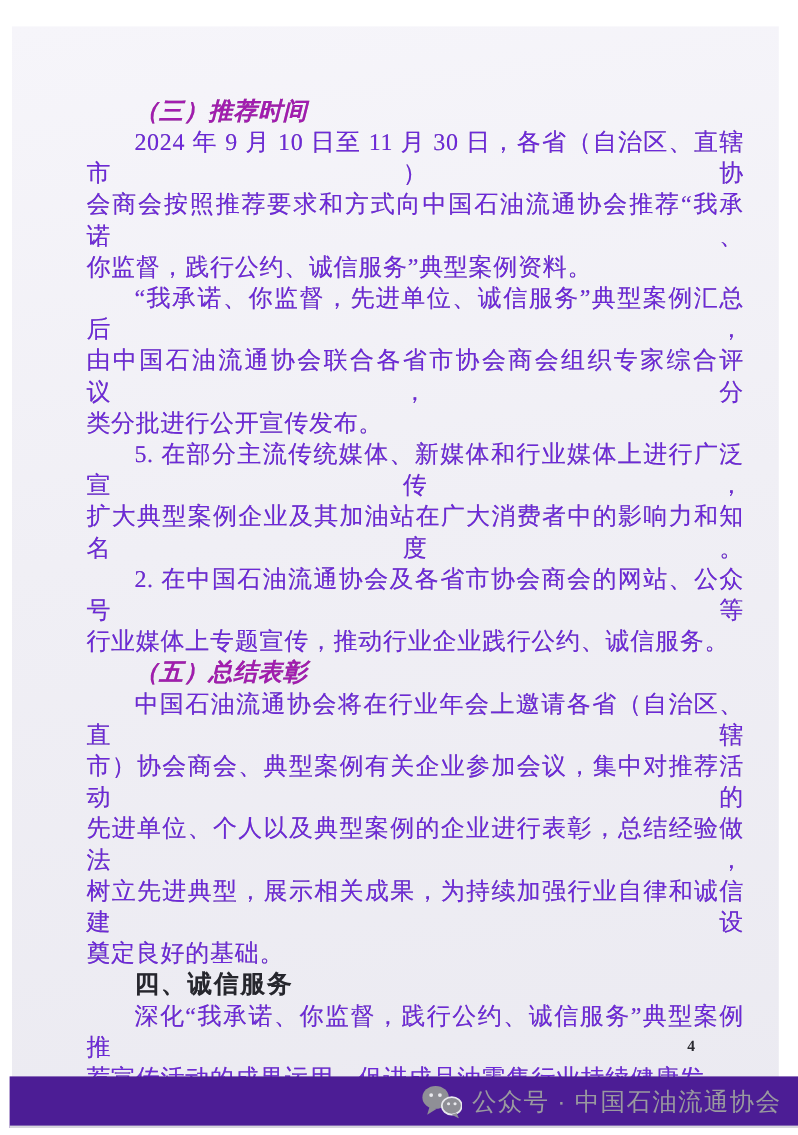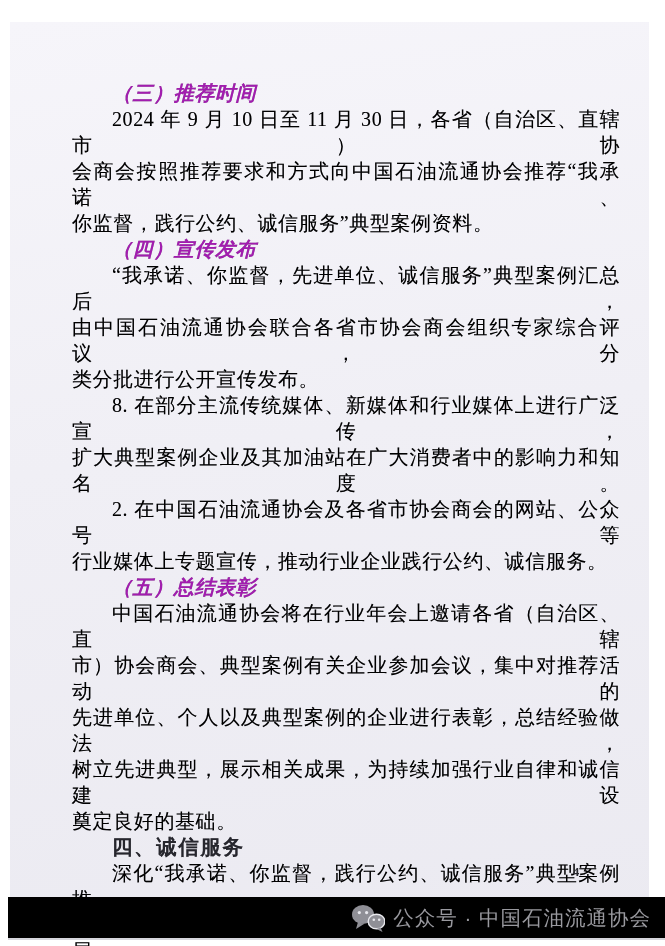--- a/index.html
+++ b/index.html
@@ -12,63 +12,62 @@
   .scan{
     position:absolute;left:10px;top:22px;width:639px;height:918px;
     background:linear-gradient(172deg,#f6f5fa 0%,#f0eff5 45%,#ebeaf1 100%);
   }
   
   .doc{
     position:absolute;left:72px;top:80px;width:548px;
   }
   .ln{
     box-sizing:border-box;width:548px;line-height:26px;font-size:20px;
-    color:#000000;letter-spacing:.6px;
+    color:#6d28d9;letter-spacing:.6px;
     text-shadow:0 0 .5px rgba(51,51,59,.45);
   }
   .ind{text-indent:40px;}
   .j{text-align:justify;text-align-last:justify;text-justify:inter-character;}
   .h2{font-weight:bold;color:#a21caf;font-style:italic;}
   .h1{font-weight:bold;color:#26262d;letter-spacing:1.6px;
       font-family:"Liberation Sans","DejaVu Sans",sans-serif;font-size:20.5px;}
   
   .pagenum{
     position:absolute;left:566px;top:864px;width:20px;text-align:center;
     font-size:13px;font-weight:bold;color:#2a2a30;
     font-family:"Liberation Serif","DejaVu Serif",serif;
   }
   
   .footer{
     position:absolute;left:8px;right:0;top:897px;height:43px;
-    background:#000000;border-bottom:2px solid #d6d6dc;
+    background:#4c1d95;border-bottom:2px solid #d6d6dc;
     display:flex;align-items:center;justify-content:flex-end;
     padding-right:14px;box-sizing:border-box;
   }
   .wicon{display:inline-block;width:34px;height:28px;margin-right:8px;flex:0 0 auto;}
   .wlabel{
     font-size:20.5px;color:#99999f;letter-spacing:1px;
     font-family:"Liberation Sans","DejaVu Sans",sans-serif;
     white-space:nowrap;
   }
 </style>
 </head>
 <body>
 
 <div class="scan"></div>
 
 <div class="doc" id="doc-lines">
     <div class="ln h2 ind">（三）推荐时间</div>
     <div class="ln ind j">2024 年 9 月 10 日至 11 月 30 日，各省（自治区、直辖市）协</div>
     <div class="ln j">会商会按照推荐要求和方式向中国石油流通协会推荐“我承诺、</div>
     <div class="ln">你监督，践行公约、诚信服务”典型案例资料。</div>
-    <div class="ln h2 ind">（四）宣传发布</div>
     <div class="ln ind j">“我承诺、你监督，先进单位、诚信服务”典型案例汇总后，</div>
     <div class="ln j">由中国石油流通协会联合各省市协会商会组织专家综合评议，分</div>
     <div class="ln">类分批进行公开宣传发布。</div>
-    <div class="ln ind j">8. 在部分主流传统媒体、新媒体和行业媒体上进行广泛宣传，</div>
+    <div class="ln ind j">5. 在部分主流传统媒体、新媒体和行业媒体上进行广泛宣传，</div>
     <div class="ln j">扩大典型案例企业及其加油站在广大消费者中的影响力和知名度。</div>
     <div class="ln ind j">2. 在中国石油流通协会及各省市协会商会的网站、公众号等</div>
     <div class="ln">行业媒体上专题宣传，推动行业企业践行公约、诚信服务。</div>
     <div class="ln h2 ind">（五）总结表彰</div>
     <div class="ln ind j">中国石油流通协会将在行业年会上邀请各省（自治区、直辖</div>
     <div class="ln j">市）协会商会、典型案例有关企业参加会议，集中对推荐活动的</div>
     <div class="ln j">先进单位、个人以及典型案例的企业进行表彰，总结经验做法，</div>
     <div class="ln j">树立先进典型，展示相关成果，为持续加强行业自律和诚信建设</div>
     <div class="ln">奠定良好的基础。</div>
     <div class="ln h1 ind">四、诚信服务</div>

